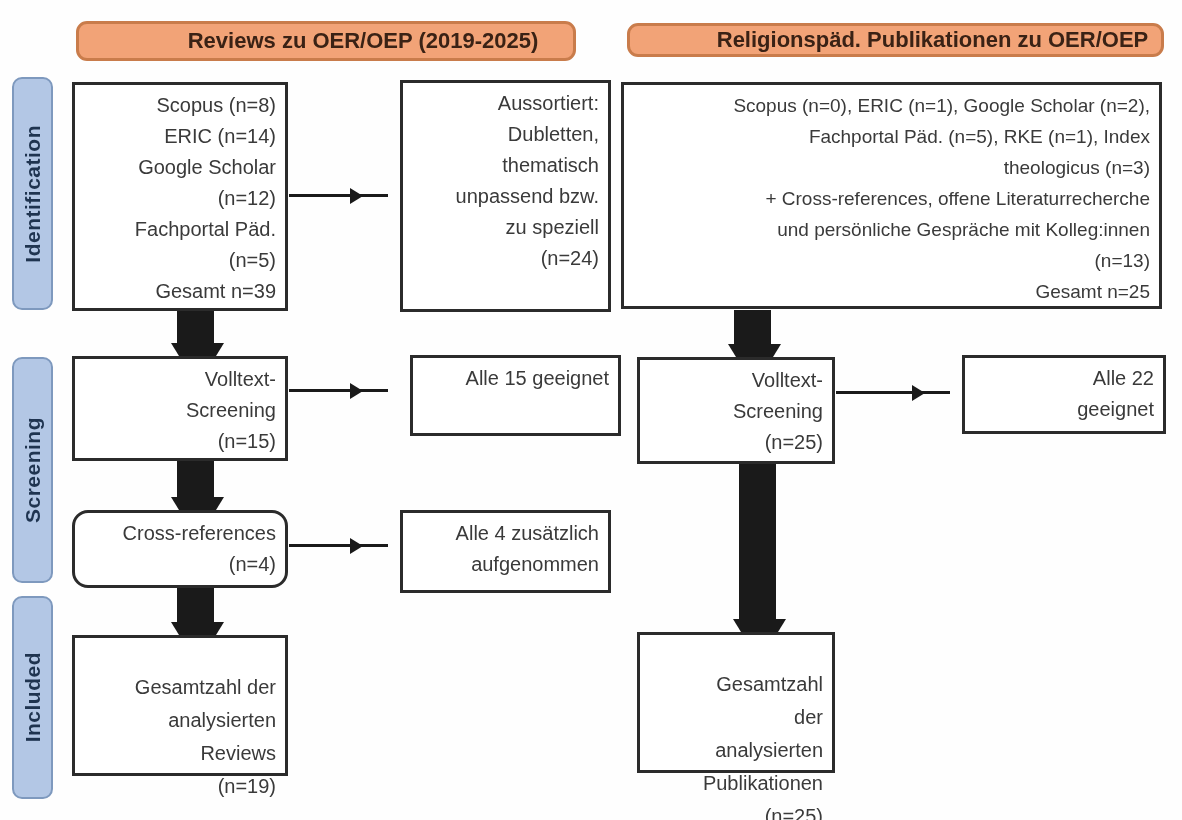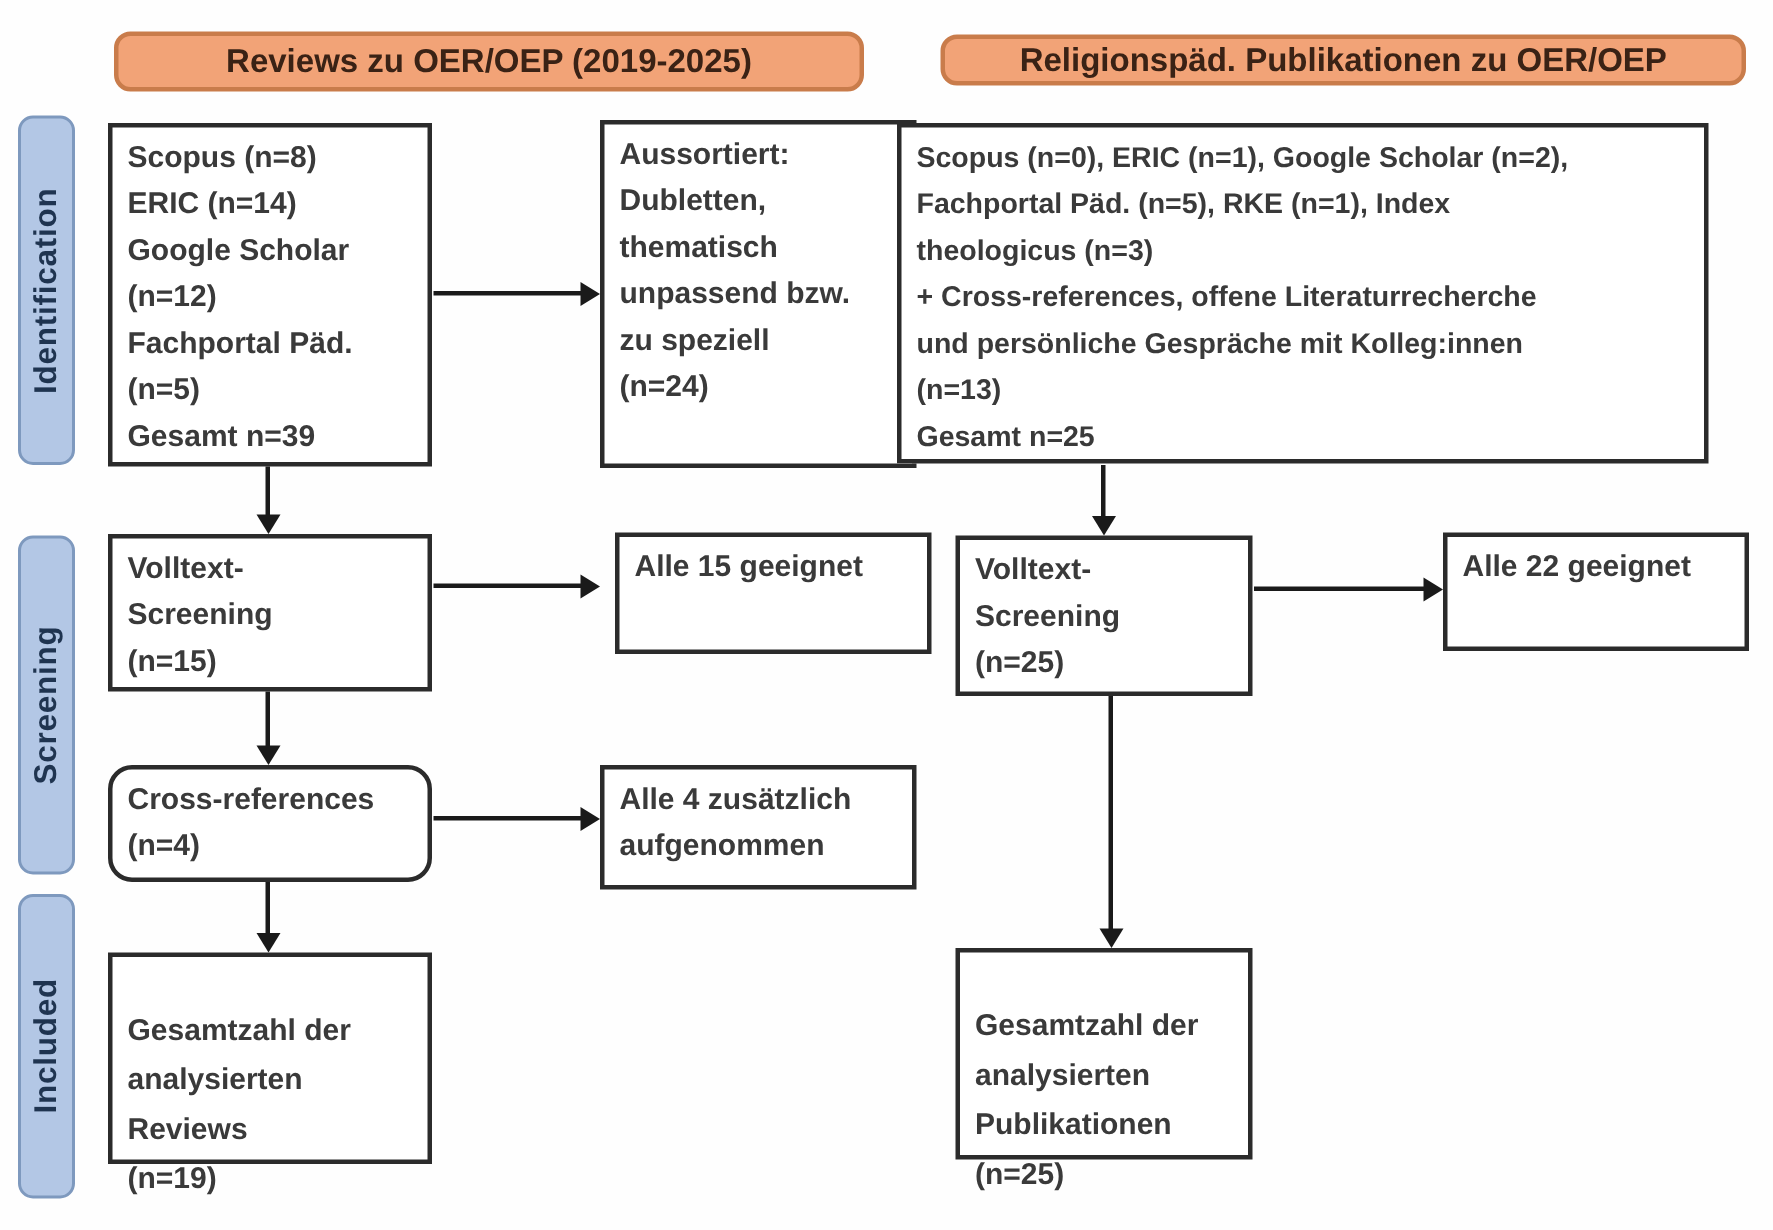--- a/index.html
+++ b/index.html
@@ -1,16 +1,16 @@
 <!DOCTYPE html>
 <html style="--header-fill: #F2A377; --header-border: #C97C4B; --header-text: #3A2215; --stage-fill: #B3C7E5; --stage-border: #7E99BE; --stage-text: #1F3450; --box-border: #2B2B2B; --box-text: #3A3A3A; --arrow: #1A1A1A;"><head>
 <meta charset="utf-8">
 <style>
   html, body { margin: 0; padding: 0; background: #ffffff; }
-  * { box-sizing: border-box; }
+  * { box-sizing: border-box; padding-left: 37px; }
   #canvas {
     position: relative;
     width: 1182px;
     height: 820px;
     background: #fefefe;
     font-family: "Liberation Sans", sans-serif;
     overflow: hidden;
   }
   .hdr {
     position: absolute;
@@ -46,23 +46,24 @@
   .box {
     position: absolute;
     background: #ffffff;
     border: 3px solid var(--box-border, #2B2B2B);
   }
   .box .txt {
     display: block;
     padding: 5px 9px 0 10px;
     color: var(--box-text, #3A3A3A);
     font-size: 20px;
-    font-weight: 700;
+    font-weight: 400;
     line-height: 31px;
     white-space: pre-line;
+    text-align: right;
   }
   .box.small .txt { font-size: 19px; line-height: 31px; }
   .box.tall4 .txt { line-height: 33px; margin-top: 28px; }
   .arrow-h {
     position: absolute;
     height: 3px;
     background: var(--arrow, #1A1A1A);
   }
   .arrow-h .head {
     position: absolute;
@@ -120,21 +121,21 @@
 Gesamt n=39</span>
   </div>
   <div class="box" style="left:400px; top:80px; width:211px; height:232px;">
     <span class="txt">Aussortiert:
 Dubletten,
 thematisch
 unpassend bzw.
 zu speziell
 (n=24)</span>
   </div>
-  <div class="box small" style="left:598px; top:82px; width:541px; height:227px;">
+  <div class="box small" style="left:621px; top:82px; width:541px; height:227px;">
     <span class="txt">Scopus (n=0), ERIC (n=1), Google Scholar (n=2),
 Fachportal Päd. (n=5), RKE (n=1), Index
 theologicus (n=3)
 + Cross-references, offene Literaturrecherche
 und persönliche Gespräche mit Kolleg:innen
 (n=13)
 Gesamt n=25</span>
   </div>
 
   <div class="box" style="left:72px; top:356px; width:216px; height:105px;">

